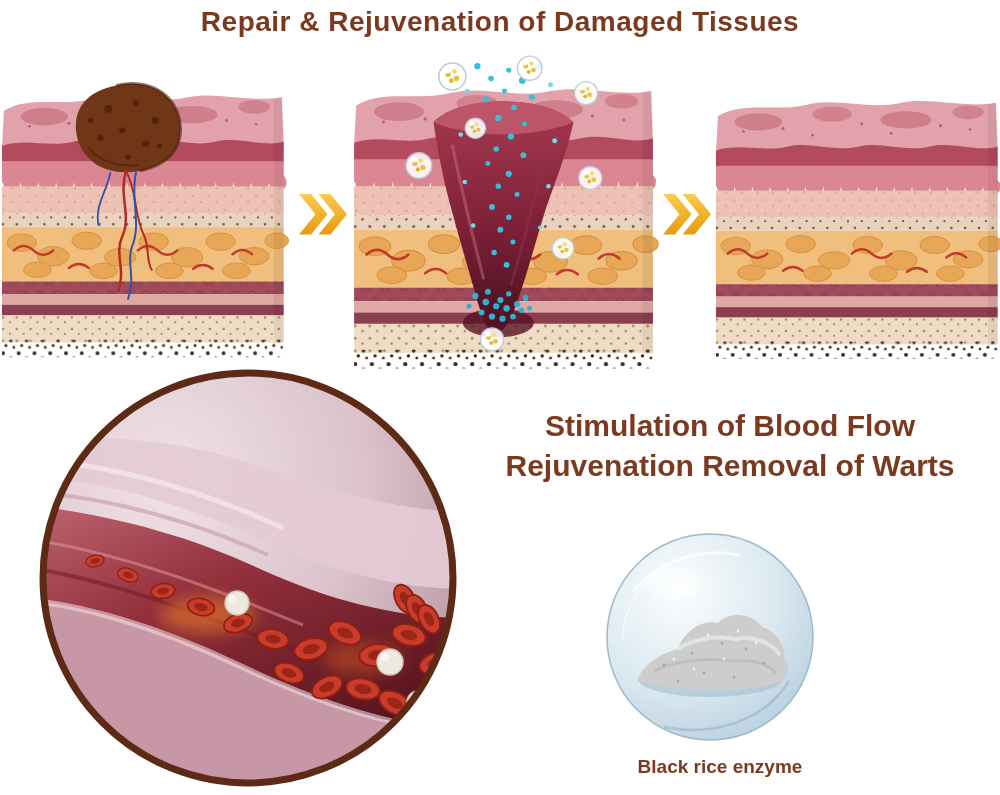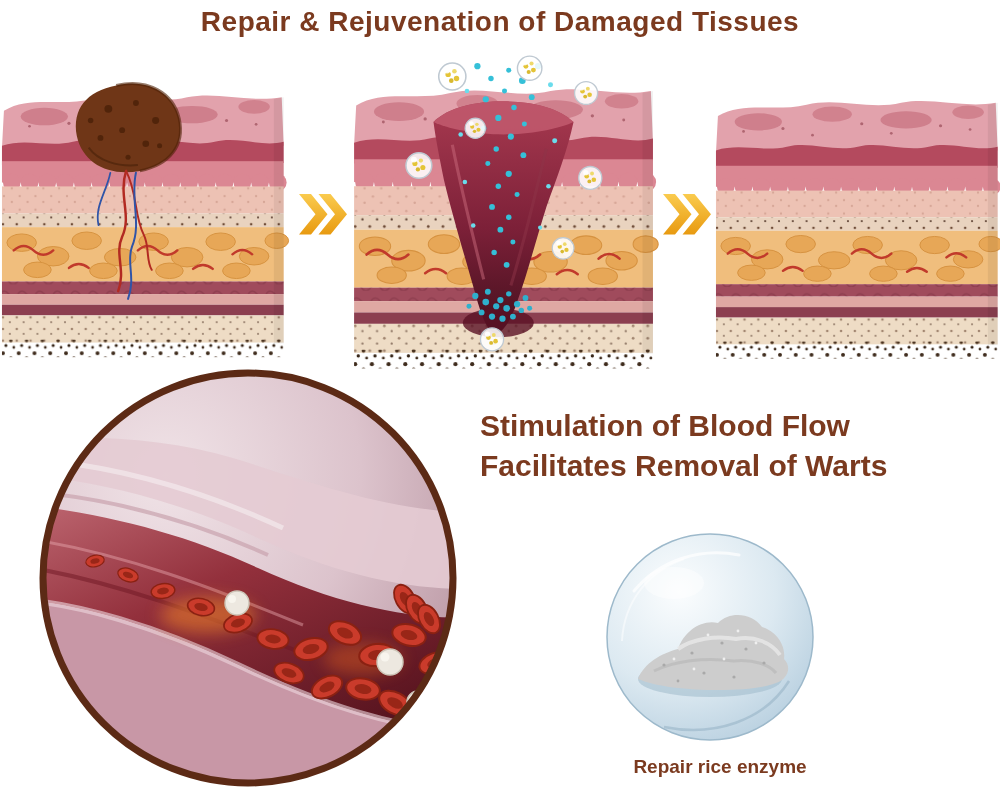--- a/index.html
+++ b/index.html
@@ -10,21 +10,21 @@
   }
   .title {
     position:absolute; top:6px; left:0; width:100%;
     text-align:center; font-size:28px; font-weight:800;
     color:#7b3a1f; letter-spacing:.5px; white-space:nowrap;
   }
   .skin-svg { position:absolute; top:58px; left:0; overflow:visible; }
   .vessel-wrap { position:absolute; top:363px; left:33px; width:430px; height:430px; }
   .subtitle {
     position:absolute; top:406px; left:480px; width:500px;
-    text-align:left; font-size:30px; font-weight:800;
+    text-align:center; font-size:30px; font-weight:800;
     color:#7b3a1f; line-height:40px;
   }
   .subtitle span { display:block; }
   .powder-wrap { position:absolute; top:531px; left:604px; width:212px; height:212px; }
   .caption {
     position:absolute; top:756px; left:500px; width:440px;
     text-align:center; font-size:19px; font-weight:700; color:#7b3a1f;
   }
 </style>
 </head>
@@ -332,21 +332,21 @@
           <circle cx="352" cy="294" r="4.5" stroke="none" fill="#f8f5ee"></circle>
           <circle cx="381" cy="335" r="3.5" stroke="none" fill="#f8f5ee"></circle>
         </g>
       </g>
       <circle cx="215" cy="215" r="205" fill="none" stroke="#5c2a15" stroke-width="7"></circle>
     </svg>
   </div>
 
   <h2 class="subtitle">
     <span>Stimulation of Blood Flow</span>
-    <span>Facilitates Removal of Warts</span>
+    <span>Rejuvenation Removal of Warts</span>
   </h2>
 
   <div class="powder-wrap">
     <svg width="212" height="212" viewBox="0 0 212 212">
       <defs>
         <radialGradient id="glass" cx="35%" cy="28%" r="85%">
           <stop offset="0%" stop-color="#fbfdfe"></stop>
           <stop offset="55%" stop-color="#dce9f1"></stop>
           <stop offset="100%" stop-color="#b3ccdd"></stop>
         </radialGradient>
@@ -376,15 +376,15 @@
             <circle cx="134" cy="100" r="1.4"></circle>
           <circle cx="152" cy="112" r="1.4"></circle>
             <circle cx="120" cy="128" r="1.4"></circle>
             <circle cx="90" cy="138" r="1.4"></circle>
         </g>
       </g>
       <ellipse cx="70" cy="52" rx="30" ry="16" fill="#ffffff" opacity="0.45"></ellipse>
     </svg>
   </div>
 
-  <div class="caption">Repair rice enzyme</div>
+  <div class="caption">Black rice enzyme</div>
 
 </div>
 
 </body></html>

